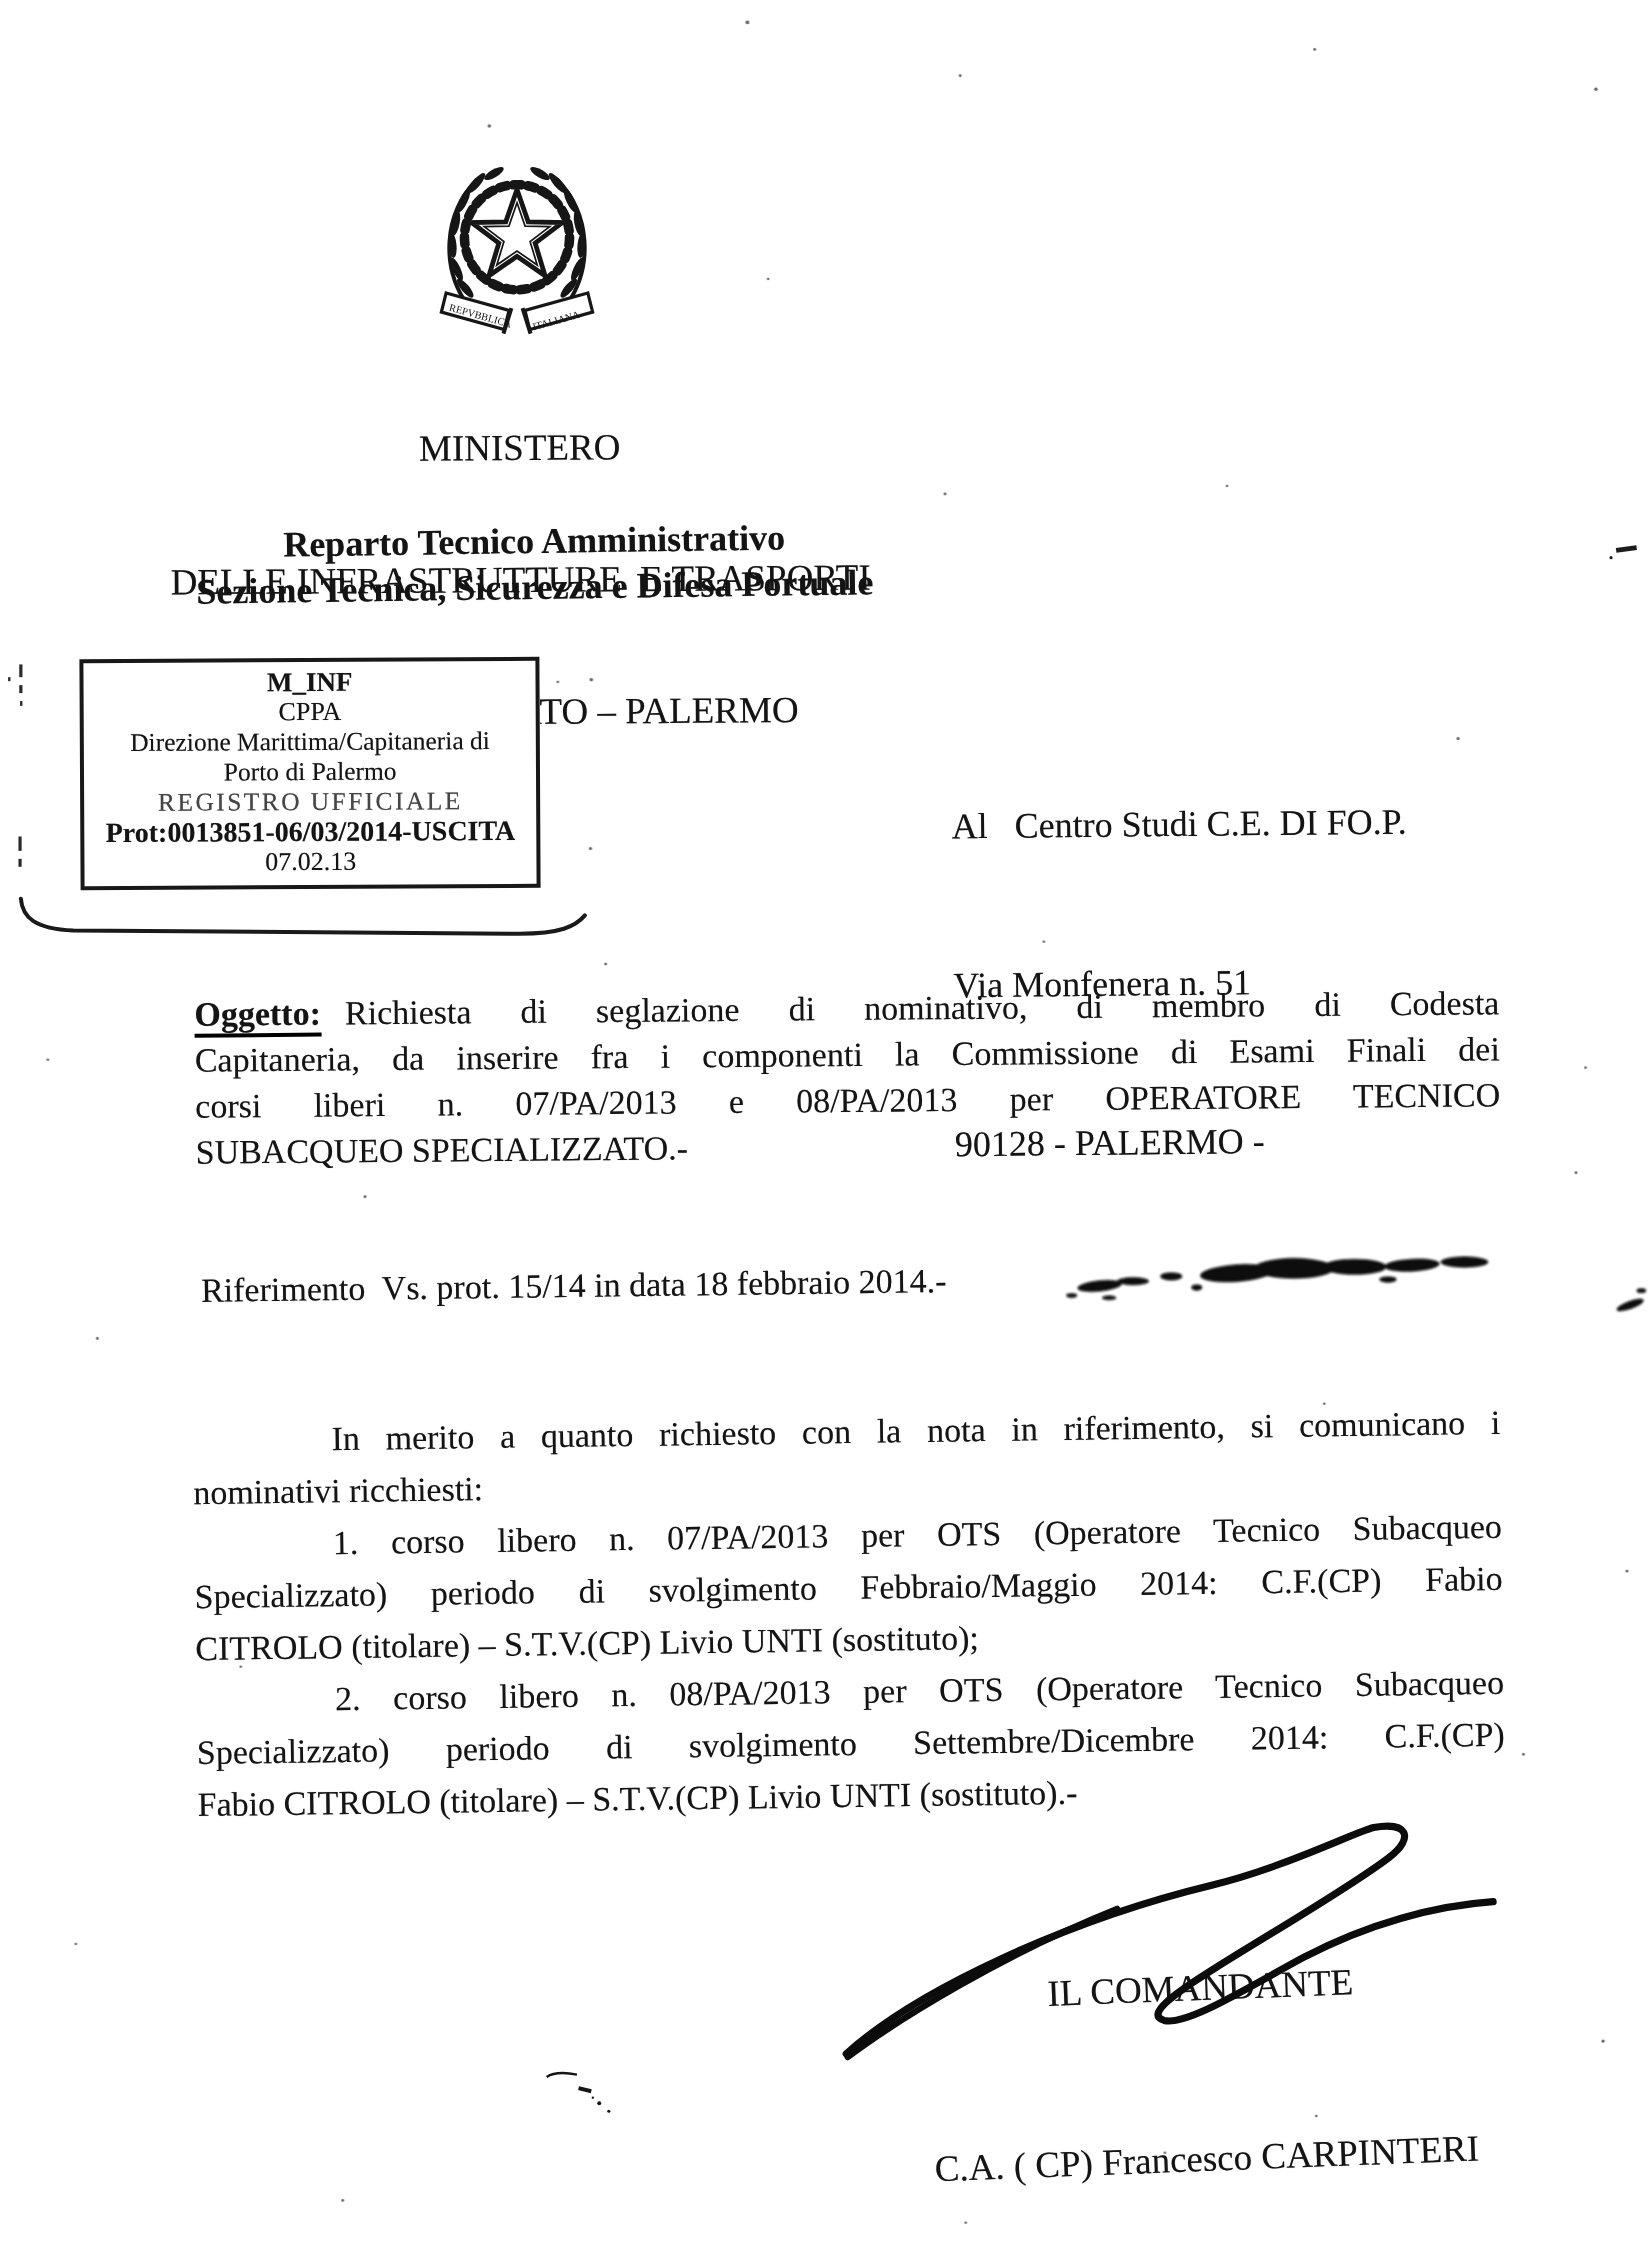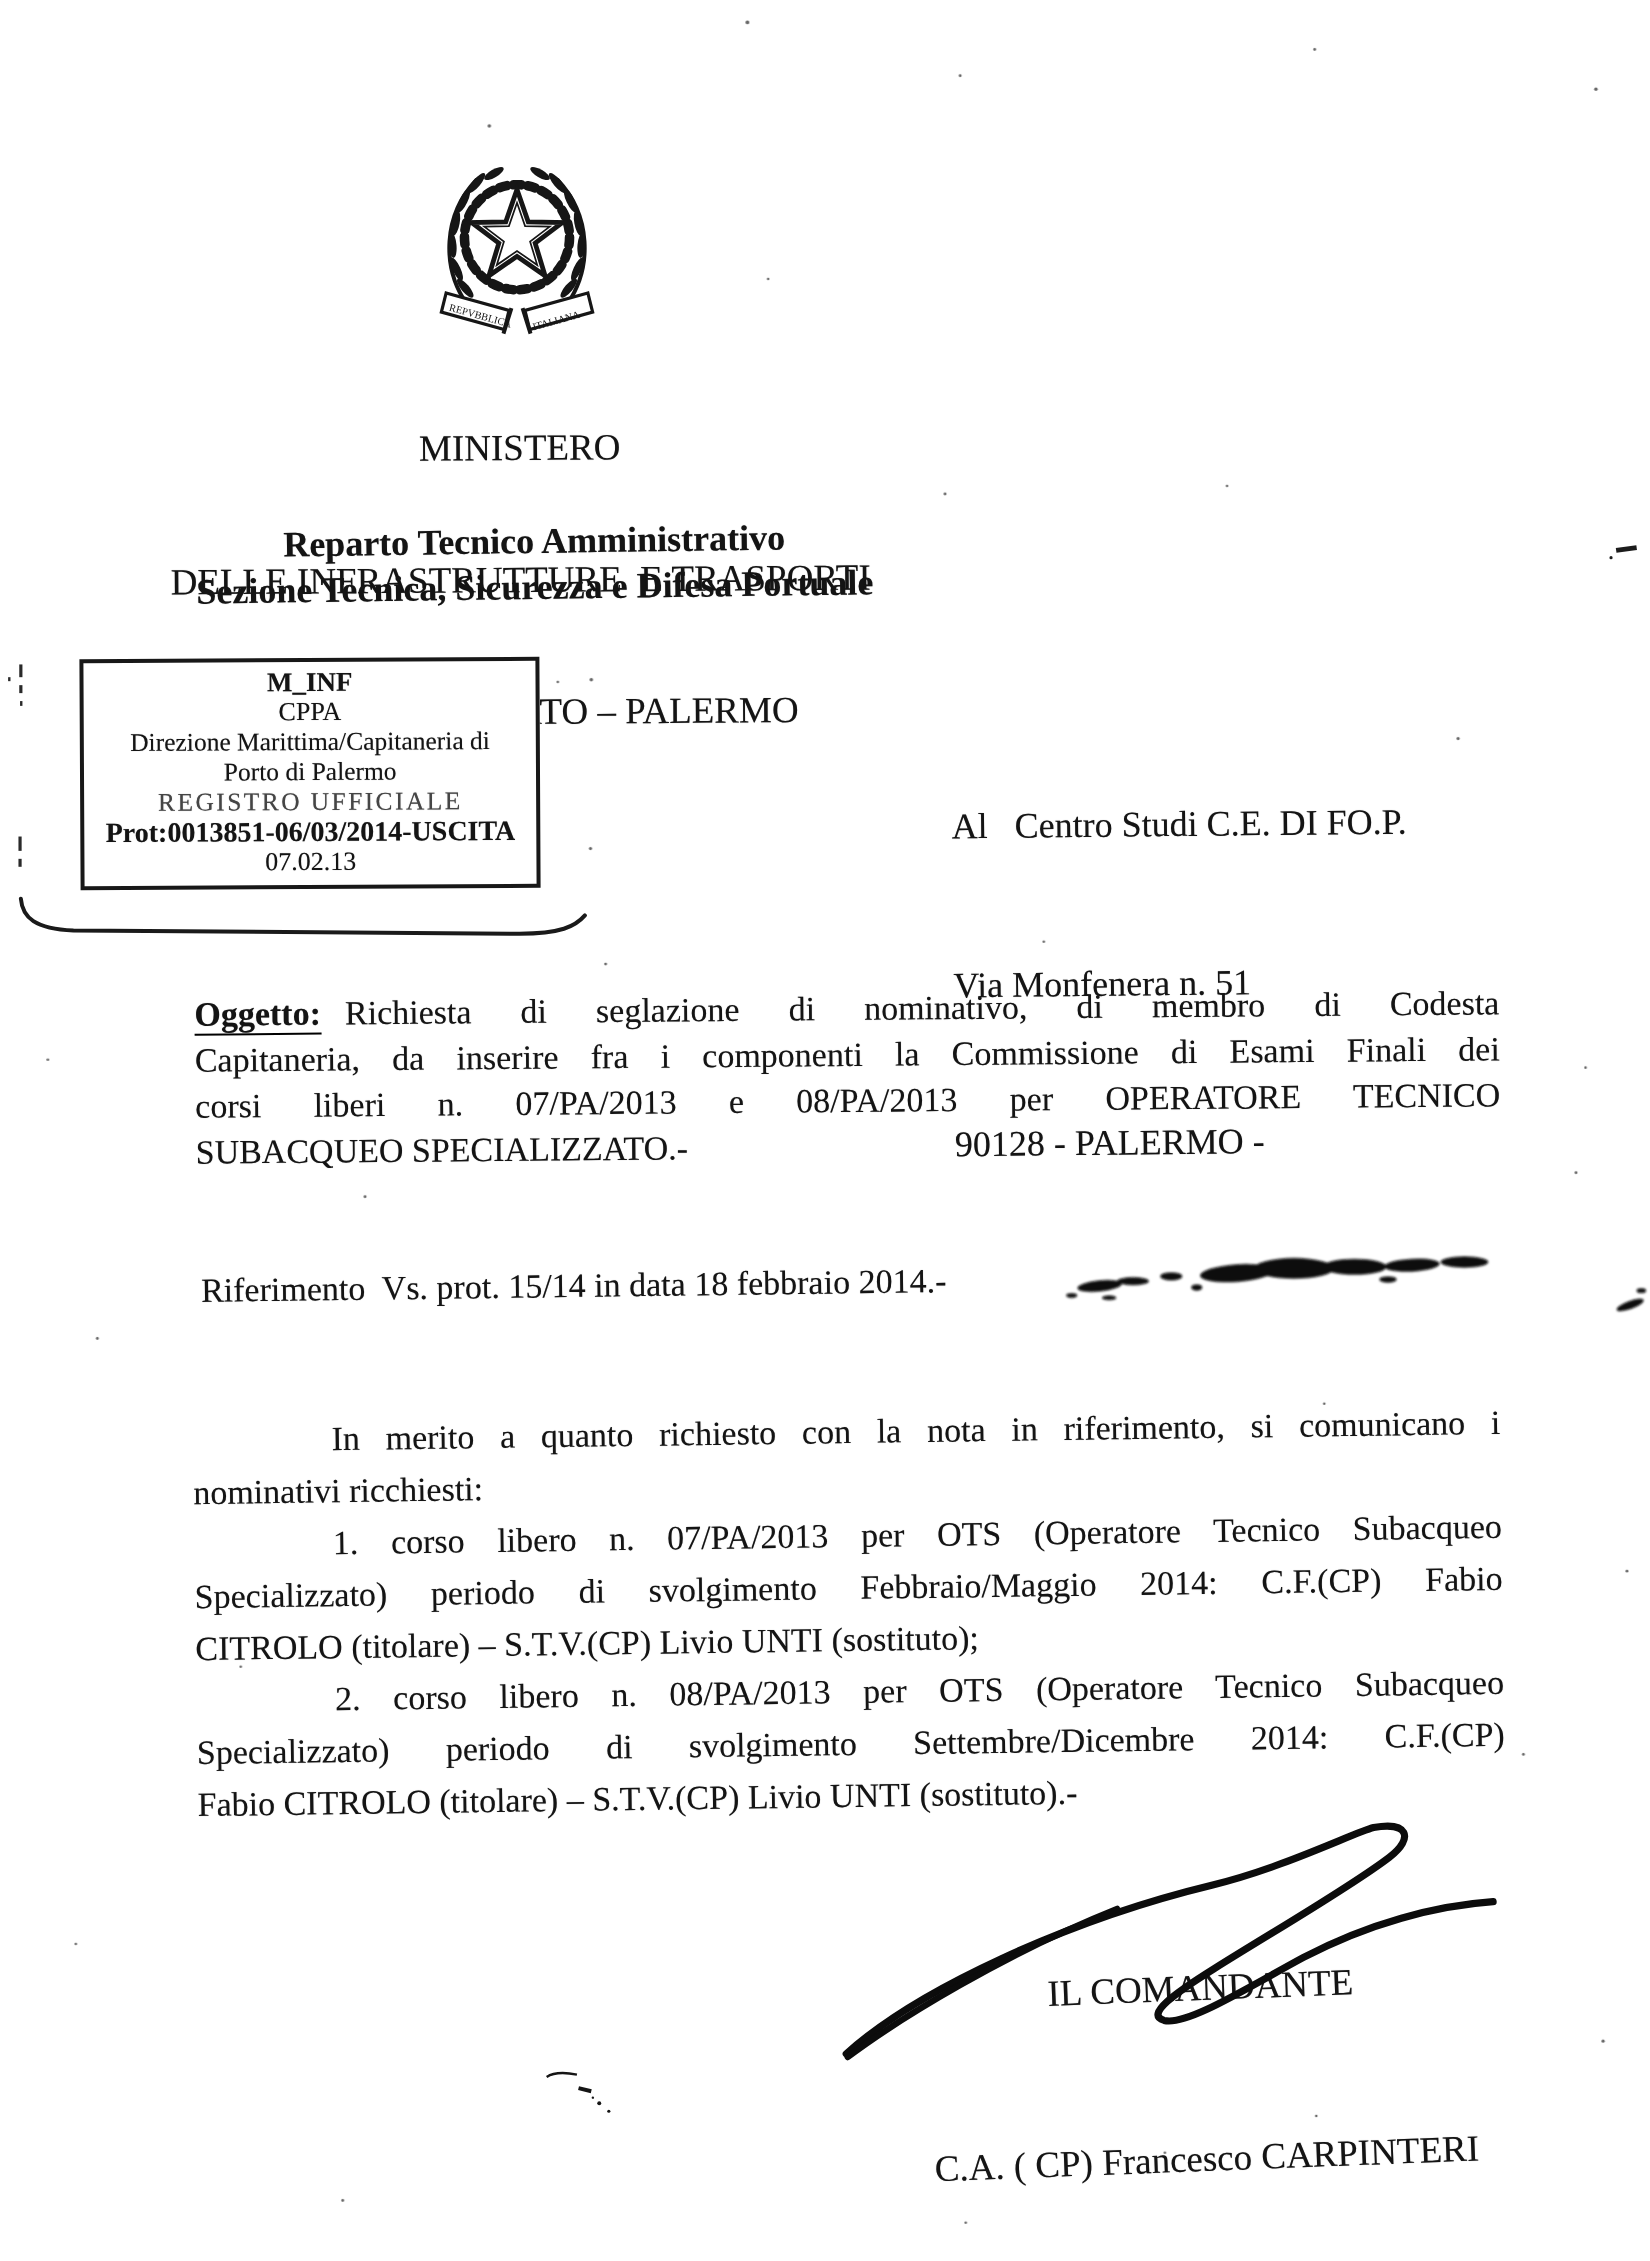--- a/index.html
+++ b/index.html
@@ -54,21 +54,21 @@
   
   .subject {
     left:195px; top:986px; width:1305px;
     font-size:34px; line-height:46px;
     transform:rotate(-0.5deg);
   }
   .jline { text-align:justify; text-align-last:justify; }
   .jline.lastline { text-align-last:left; }
   .subject-label {
     font-weight:bold;
-    border-bottom:2px solid #000000; padding-bottom:0.8px;
+    border-bottom:4px solid #000000; padding-bottom:0.8px;
     margin-right:24px;
   }
 
   
   .reference {
     left:201px; top:1267px;
     font-size:34px; white-space:pre-wrap;
     transform:rotate(-0.75deg);
   }
 

